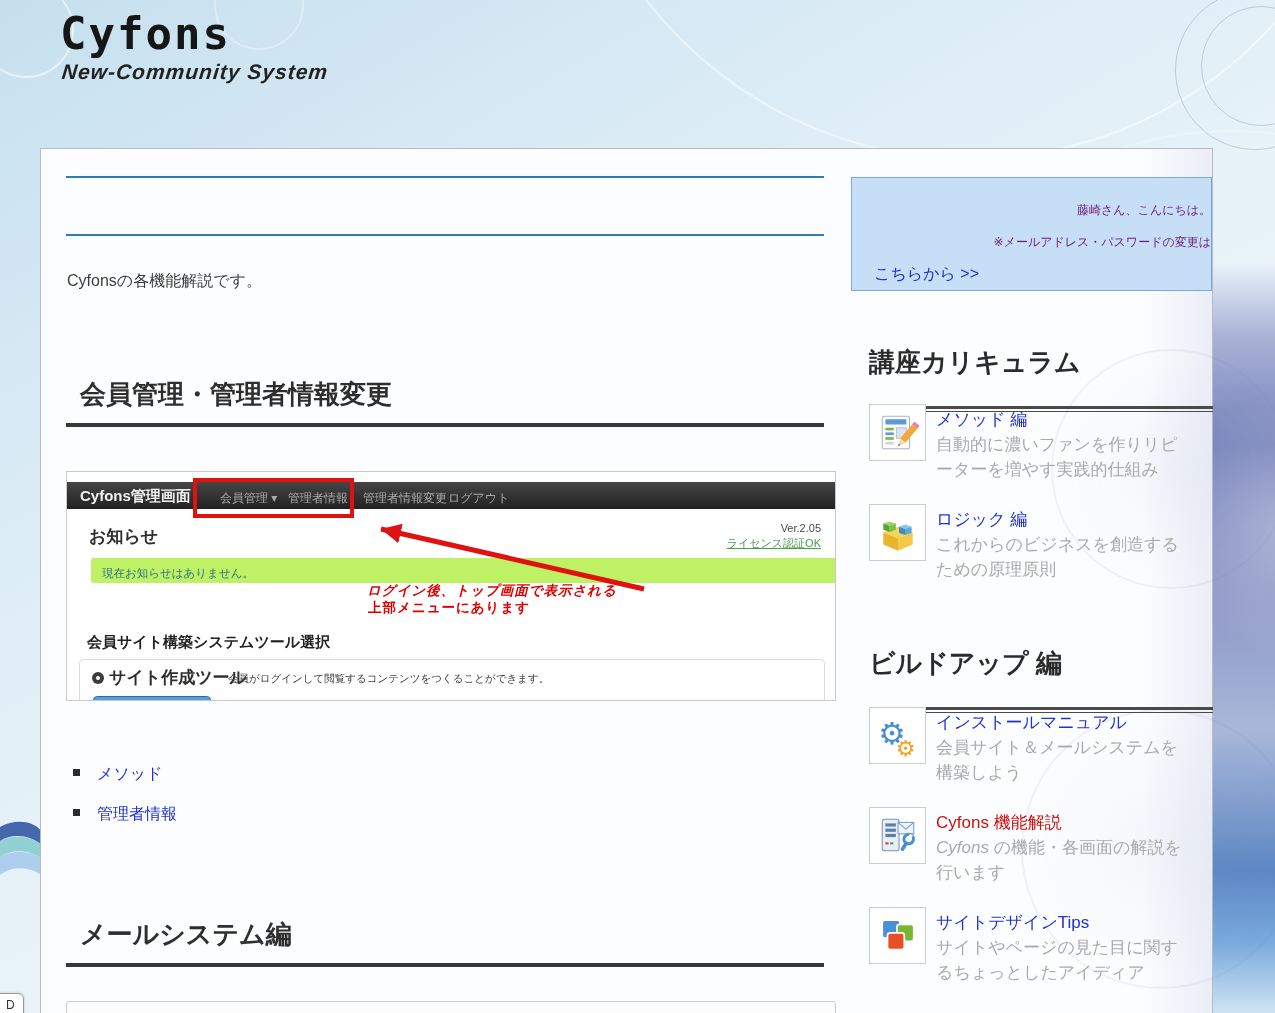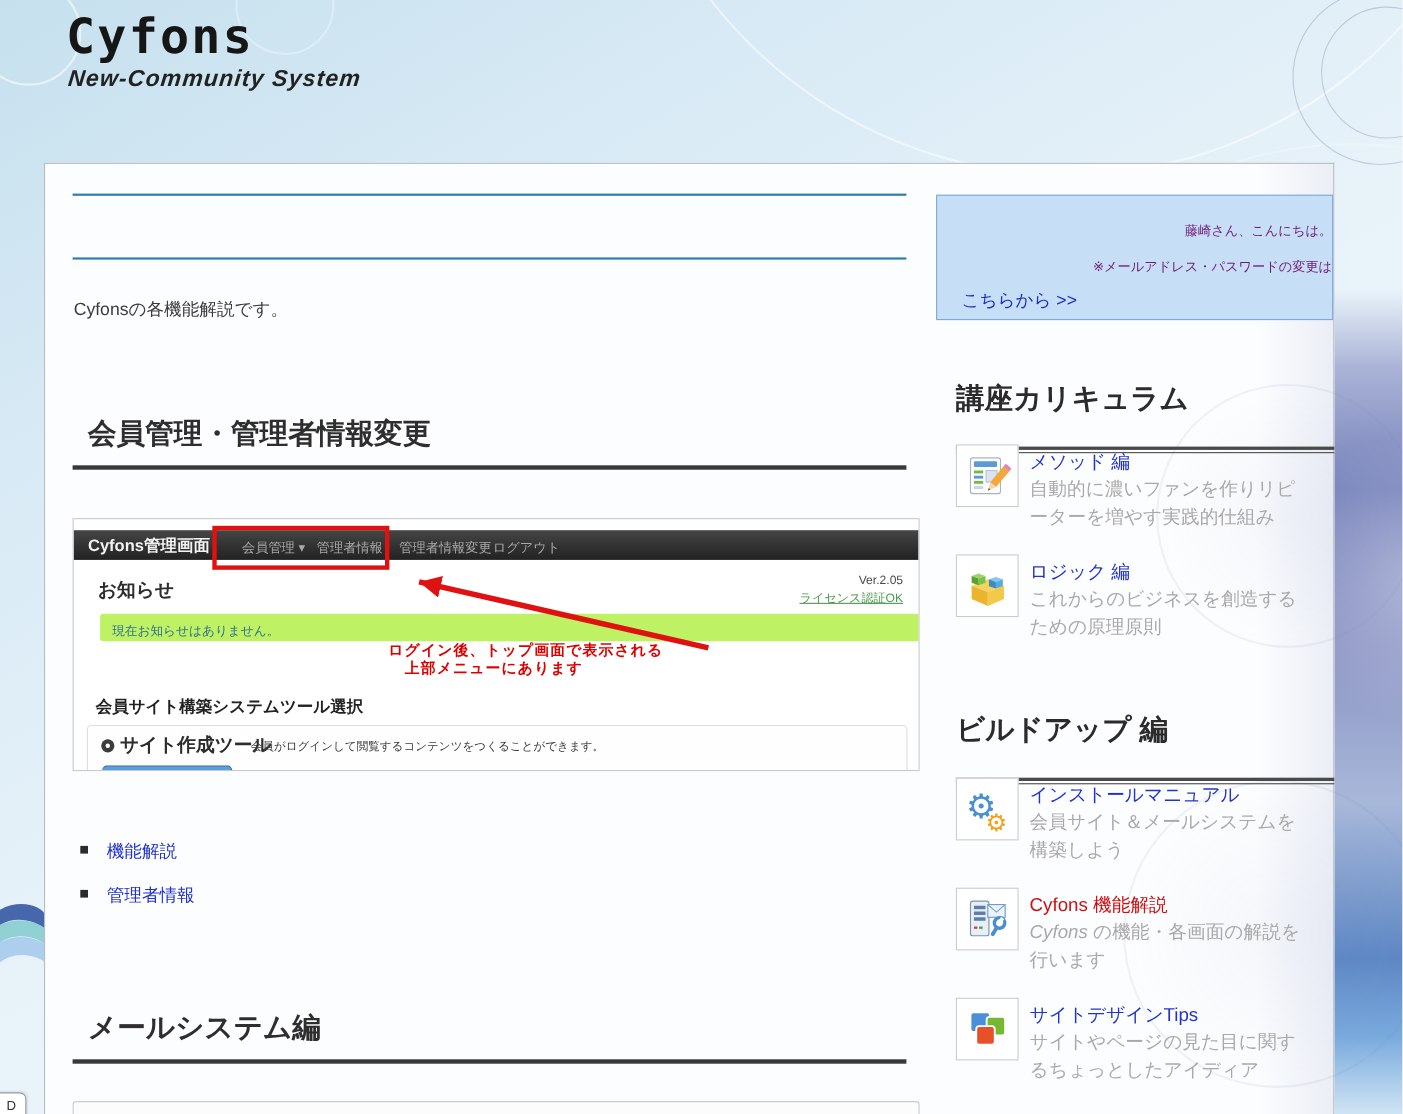--- a/index.html
+++ b/index.html
@@ -159,35 +159,35 @@
     </div>
 
     <svg style="position:absolute; left:0; top:0;" width="770" height="230" viewBox="0 0 770 230">
       <defs>
         <marker id="ah" markerUnits="userSpaceOnUse" markerWidth="24" markerHeight="20" refX="20" refY="10" orient="auto">
           <path d="M0,0 L20,10 L0,20 Z" fill="#e01111"></path>
         </marker>
       </defs>
       <line x1="577" y1="117" x2="314" y2="57" stroke="#e01111" stroke-width="5" marker-end="url(#ah)"></line>
     </svg>
-    <span class="anno" style="left:286px; top:110px;">ログイン後、トップ画面で表示される</span>
+    <span class="anno" style="left:300px; top:110px;font-style:italic;">ログイン後、トップ画面で表示される</span>
     <span class="anno" style="left:301px; top:127px;">上部メニューにあります</span>
 
     <span class="shot-tool-h">会員サイト構築システムツール選択</span>
     <div class="tool-box">
       <span class="tool-bullet"></span>
       <span class="tool-name">サイト作成ツール</span>
       <span class="tool-desc">会員がログインして閲覧するコンテンツをつくることができます。</span>
       <span class="tool-btn">サイト作成ツール</span>
     </div>
   </div>
 
   <div class="blist-item" style="top:615px;">
     <span class="sq"></span>
-    <a href="#">機能解説</a>
+    <a href="#">メソッド</a>
   </div>
   <div class="blist-item" style="top:655px;">
     <span class="sq"></span>
     <a href="#">管理者情報</a>
   </div>
 
   <h2 class="sec-heading" style="top:768px;">メールシステム編</h2>
   <div class="bottom-box"></div>
 
   <div class="greet">

